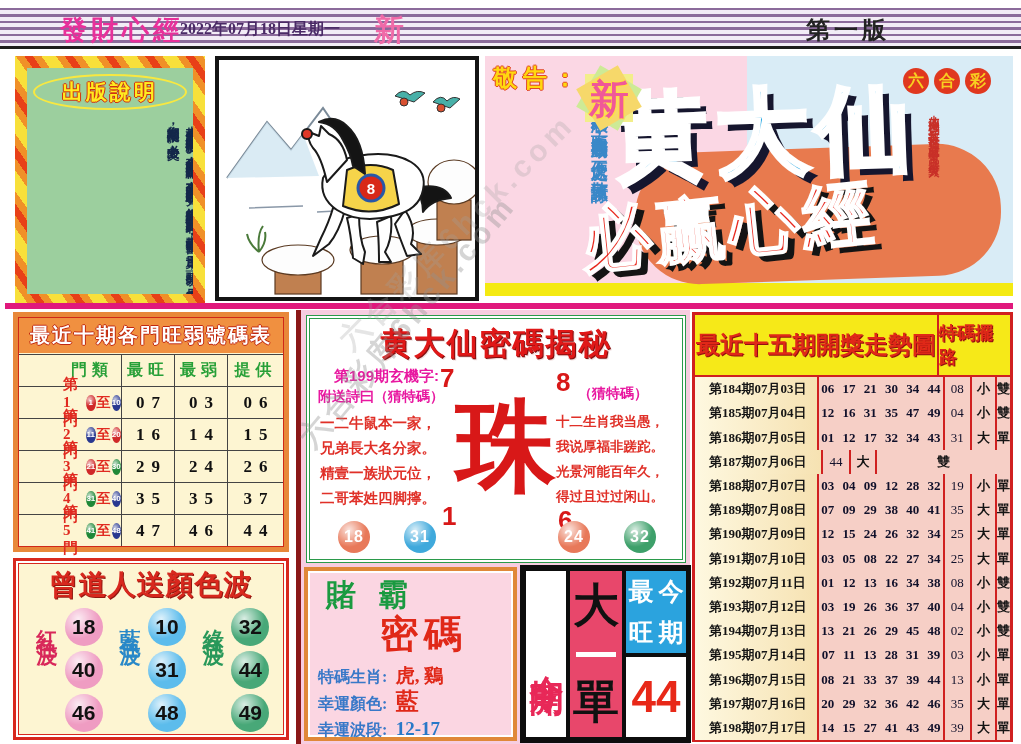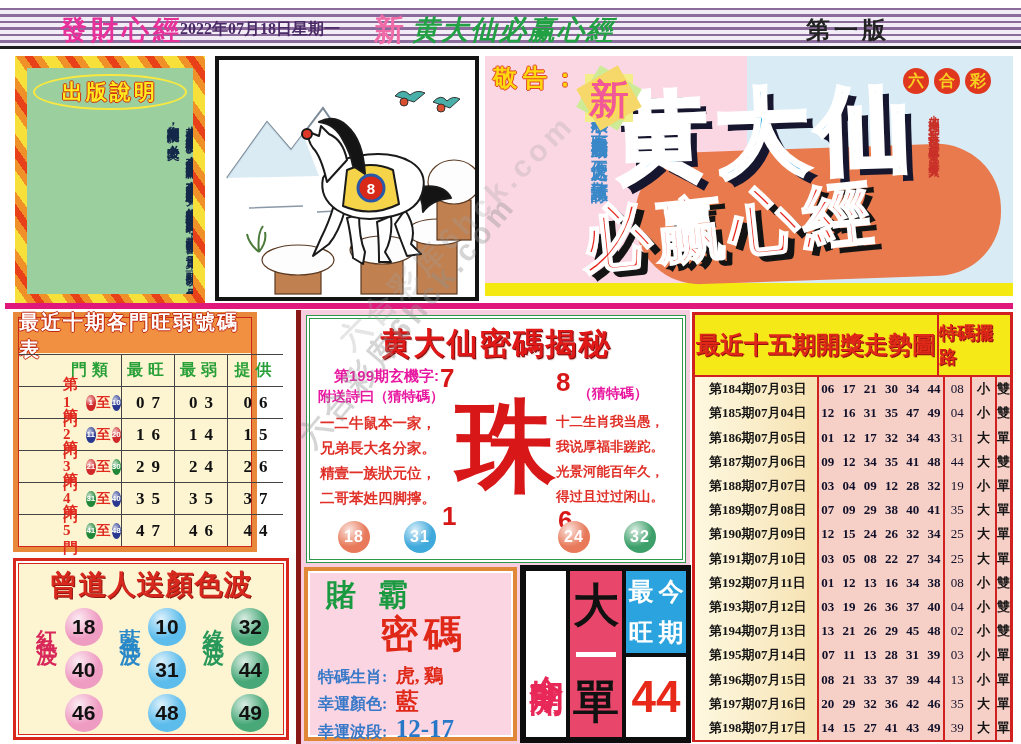--- a/index.html
+++ b/index.html
@@ -65,21 +65,21 @@
     -webkit-text-stroke:2px #fff;text-shadow:7px 7px 0 #141414;}
   .lottery-badges{position:absolute;left:418px;top:12px;display:flex;gap:5px;z-index:2;}
   .lottery-ball{width:26px;height:26px;border-radius:50%;background:#e0381f;color:#f8d020;
     display:flex;align-items:center;justify-content:center;font-size:16px;font-weight:bold;}
   .slogans{position:absolute;left:436px;top:50px;height:106px;writing-mode:vertical-rl;z-index:2;
     font-size:11px;color:#c83028;font-weight:bold;letter-spacing:2px;
     font-family:"Liberation Serif","DejaVu Serif",serif;}
   .slogans span{display:inline-block;margin-left:5px;}
 
   
-  .hw{position:absolute;left:13px;top:312px;width:244px;height:240px;box-sizing:border-box;
+  .hw{position:absolute;left:13px;top:312px;width:276px;height:240px;box-sizing:border-box;
     border:5px solid #e8883a;background:#fdf5d2;box-shadow:inset 0 0 0 1px #d02818;}
   .hw-title{height:35px;margin:1px;background:#f09040;display:flex;align-items:center;justify-content:center;
     font-size:20px;font-weight:bold;letter-spacing:2px;color:#fff;
     text-shadow:1px 0 #c02810,-1px 0 #c02810,0 1px #c02810,0 -1px #c02810;}
   .hw-grid{display:grid;grid-template-columns:102px 53px 53px 56px;grid-auto-rows:32px;margin:0 1px;}
   .hw-grid>div{border-top:1px solid #444;border-left:1px solid #444;display:flex;align-items:center;justify-content:center;}
   .hw-grid>div:nth-child(4n+1){border-left:none;padding-left:44px;}
   .hw-head{color:#28a038;font-weight:bold;font-size:16px;letter-spacing:5px;}
   .hw-gate{gap:1px;}
   .gate-label{color:#e02a20;font-weight:bold;font-size:15px;font-family:"Liberation Serif","DejaVu Serif",serif;}
@@ -182,21 +182,20 @@
 </style>
 </head>
 <body>
 
 <div id="page">
 
   <div class="header">
     <span class="masthead-title">發財心經</span>
     <span class="issue-date">2022年07月18日星期一</span>
     <span class="header-new">新</span>
-    <span class="paper-title">黄大仙必赢心經</span>
     <span class="edition">第一版</span>
   </div>
 
   <div class="pub-box">
     <div class="pub-inner">
       <div class="pub-title">出版說明</div>
       <div class="pub-body">本報是由鬼澤社群信息集團特約提供，在李大師的指導下進行編輯，有李大師經過多年的精心研究，規律得出準確數據提供給廣大彩民，壹報內容豐富，實用，頭尾分明，是廣大彩民必不可少的博彩依據，衹要您期期跟蹤，必中大獎。</div>
     </div>
   </div>
 
@@ -398,21 +397,21 @@
         <div>
           <span class="g-label">特碼生肖:</span>
           <span class="g-val" style="color: rgb(224, 40, 24); font-size: 19px;">虎, 鷄</span>
         </div>
         <div>
           <span class="g-label">幸運顏色:</span>
           <span class="g-val" style="color: rgb(224, 40, 24); font-size: 23px;">藍</span>
         </div>
         <div>
           <span class="g-label">幸運波段:</span>
-          <span class="g-val" style="color: rgb(40, 120, 200); font-size: 25px;">12-17</span>
+          <span class="g-val" style="color: rgb(40, 120, 200); font-size: 19px;">12-17</span>
         </div>
       </div>
     </div>
 
     <div class="blackbox">
       <div class="open-strip">
         <span>今期開</span>
       </div>
       <div class="bigsingle">
         <span class="ch">大</span>
@@ -451,21 +450,20 @@
         </div>
       <div class="t-row">
           <span class="t-issue">第186期07月05日</span>
           <span class="t-nums">01 12 17 32 34 43</span>
           <span class="t-spec">31</span>
           <span class="t-size">大</span>
           <span class="t-par">單</span>
         </div>
       <div class="t-row">
           <span class="t-issue">第187期07月06日</span>
-          <span class="t-nums">09 12 34 35 41 48</span>
           <span class="t-spec">44</span>
           <span class="t-size">大</span>
           <span class="t-par">雙</span>
         </div>
       <div class="t-row">
           <span class="t-issue">第188期07月07日</span>
           <span class="t-nums">03 04 09 12 28 32</span>
           <span class="t-spec">19</span>
           <span class="t-size">小</span>
           <span class="t-par">單</span>

